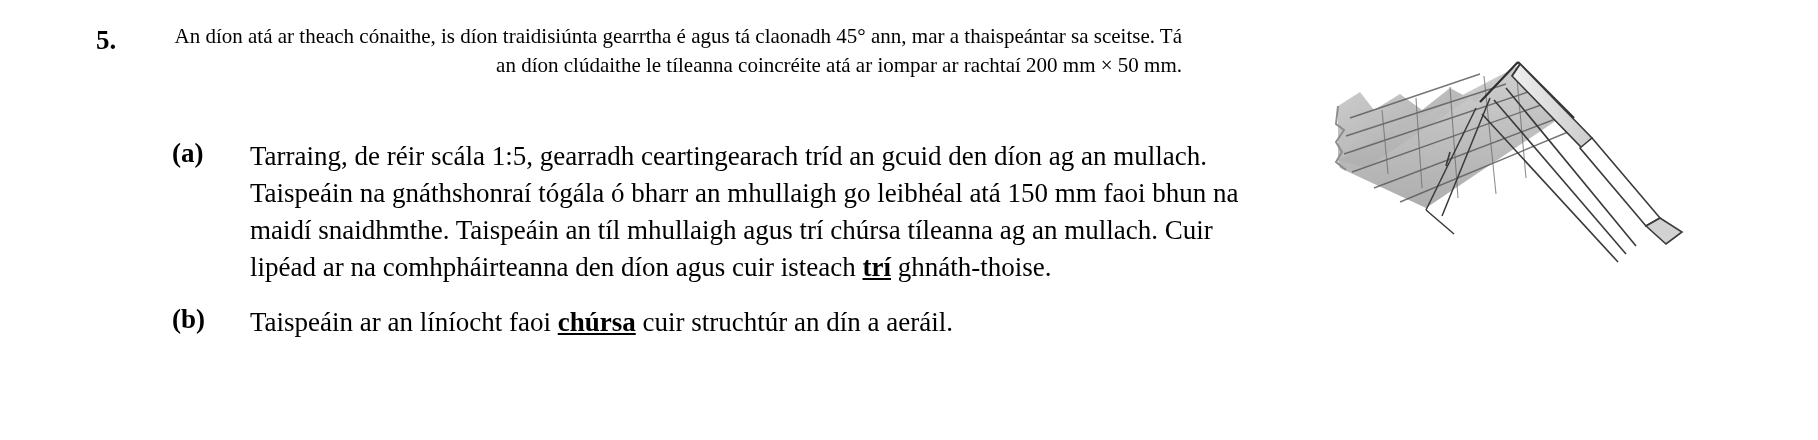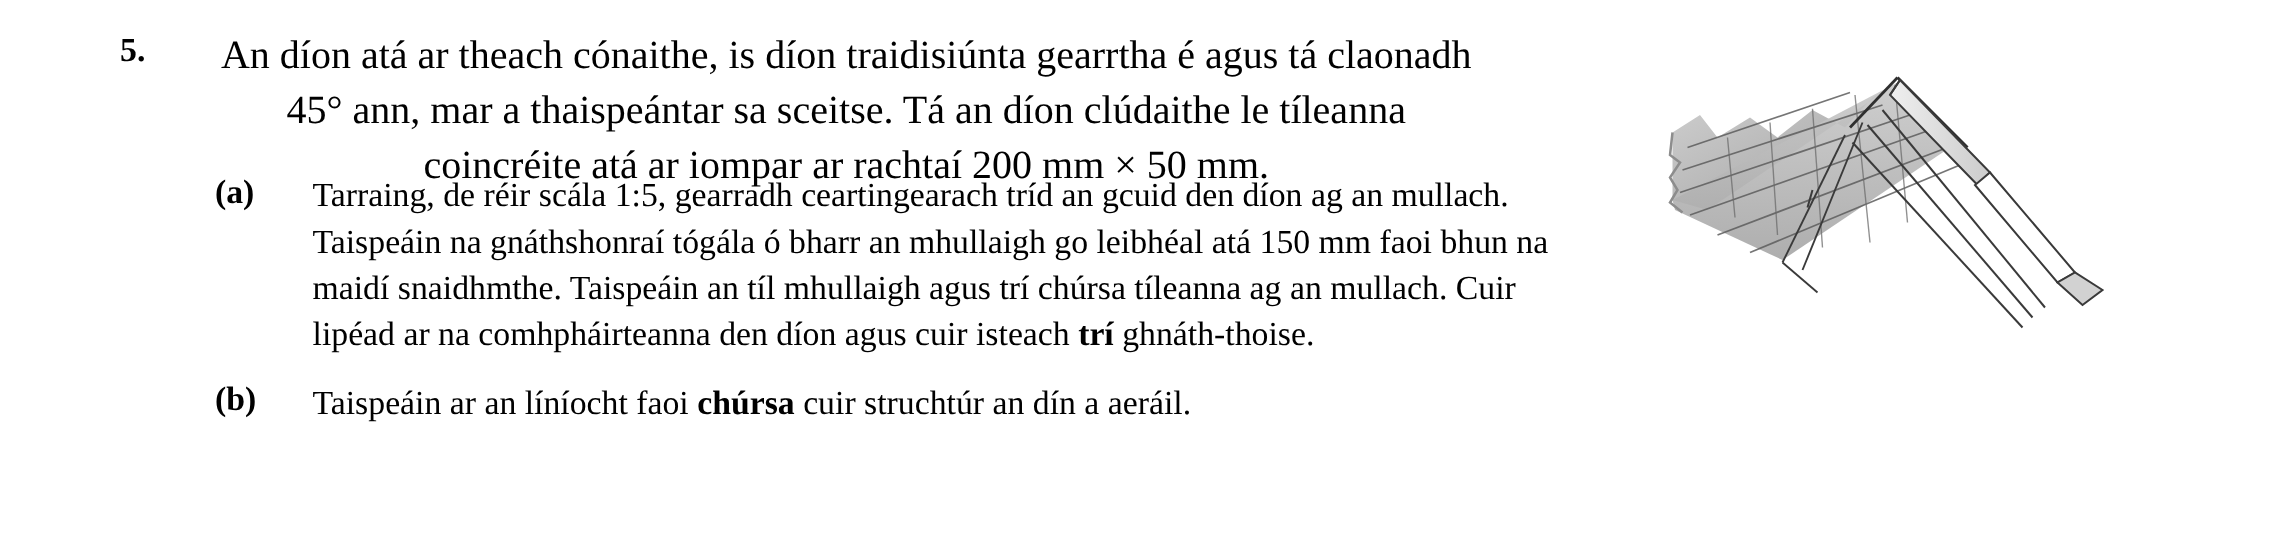--- a/index.html
+++ b/index.html
@@ -29,23 +29,23 @@
     font-weight: bold;
     font-family: "Liberation Serif", serif;
     line-height: 1.35;
   }
 
   .intro {
     position: absolute;
     left: 172px;
     top: 22px;
     width: 1010px;
-    font-size: 32px;
+    font-size: 21px;
     line-height: 1.37;
-    text-align: center;
+    text-align: right;
   }
 
   .parts {
     position: absolute;
     left: 172px;
     top: 138px;
     width: 1100px;
   }
   .part {
     position: relative;
@@ -59,21 +59,21 @@
     width: 60px;
     font-size: 27px;
     font-weight: bold;
   }
   .part-text {
     margin-left: 78px;
     font-size: 27px;
     line-height: 1.37;
     width: 1020px;
   }
-  .part-text b { font-weight: bold; }
+  .part-text b { font-weight: bold; text-decoration: underline; }
 
   
   .sketch {
     position: absolute;
     left: 1330px;
     top: 48px;
     width: 420px;
     height: 240px;
   }
   .sketch svg { display: block; }

